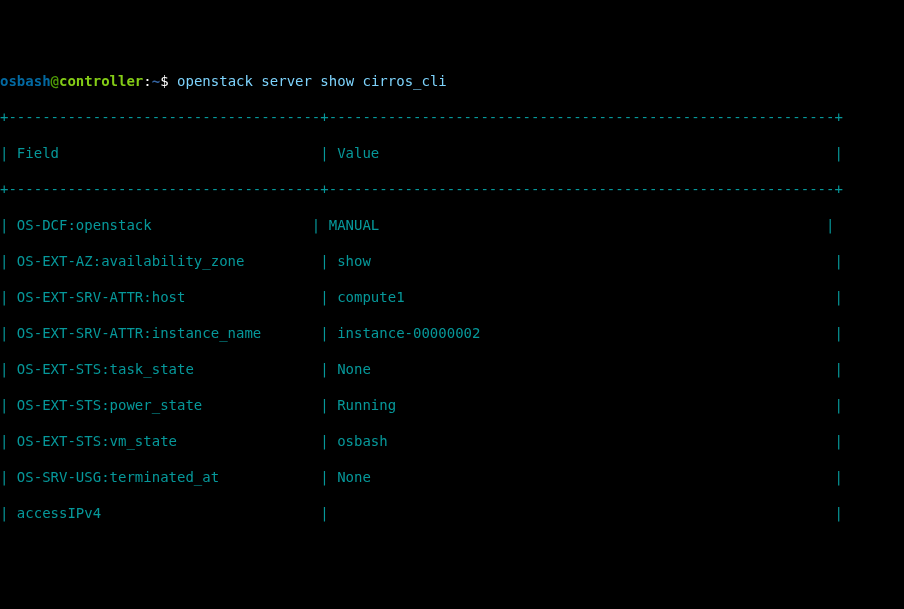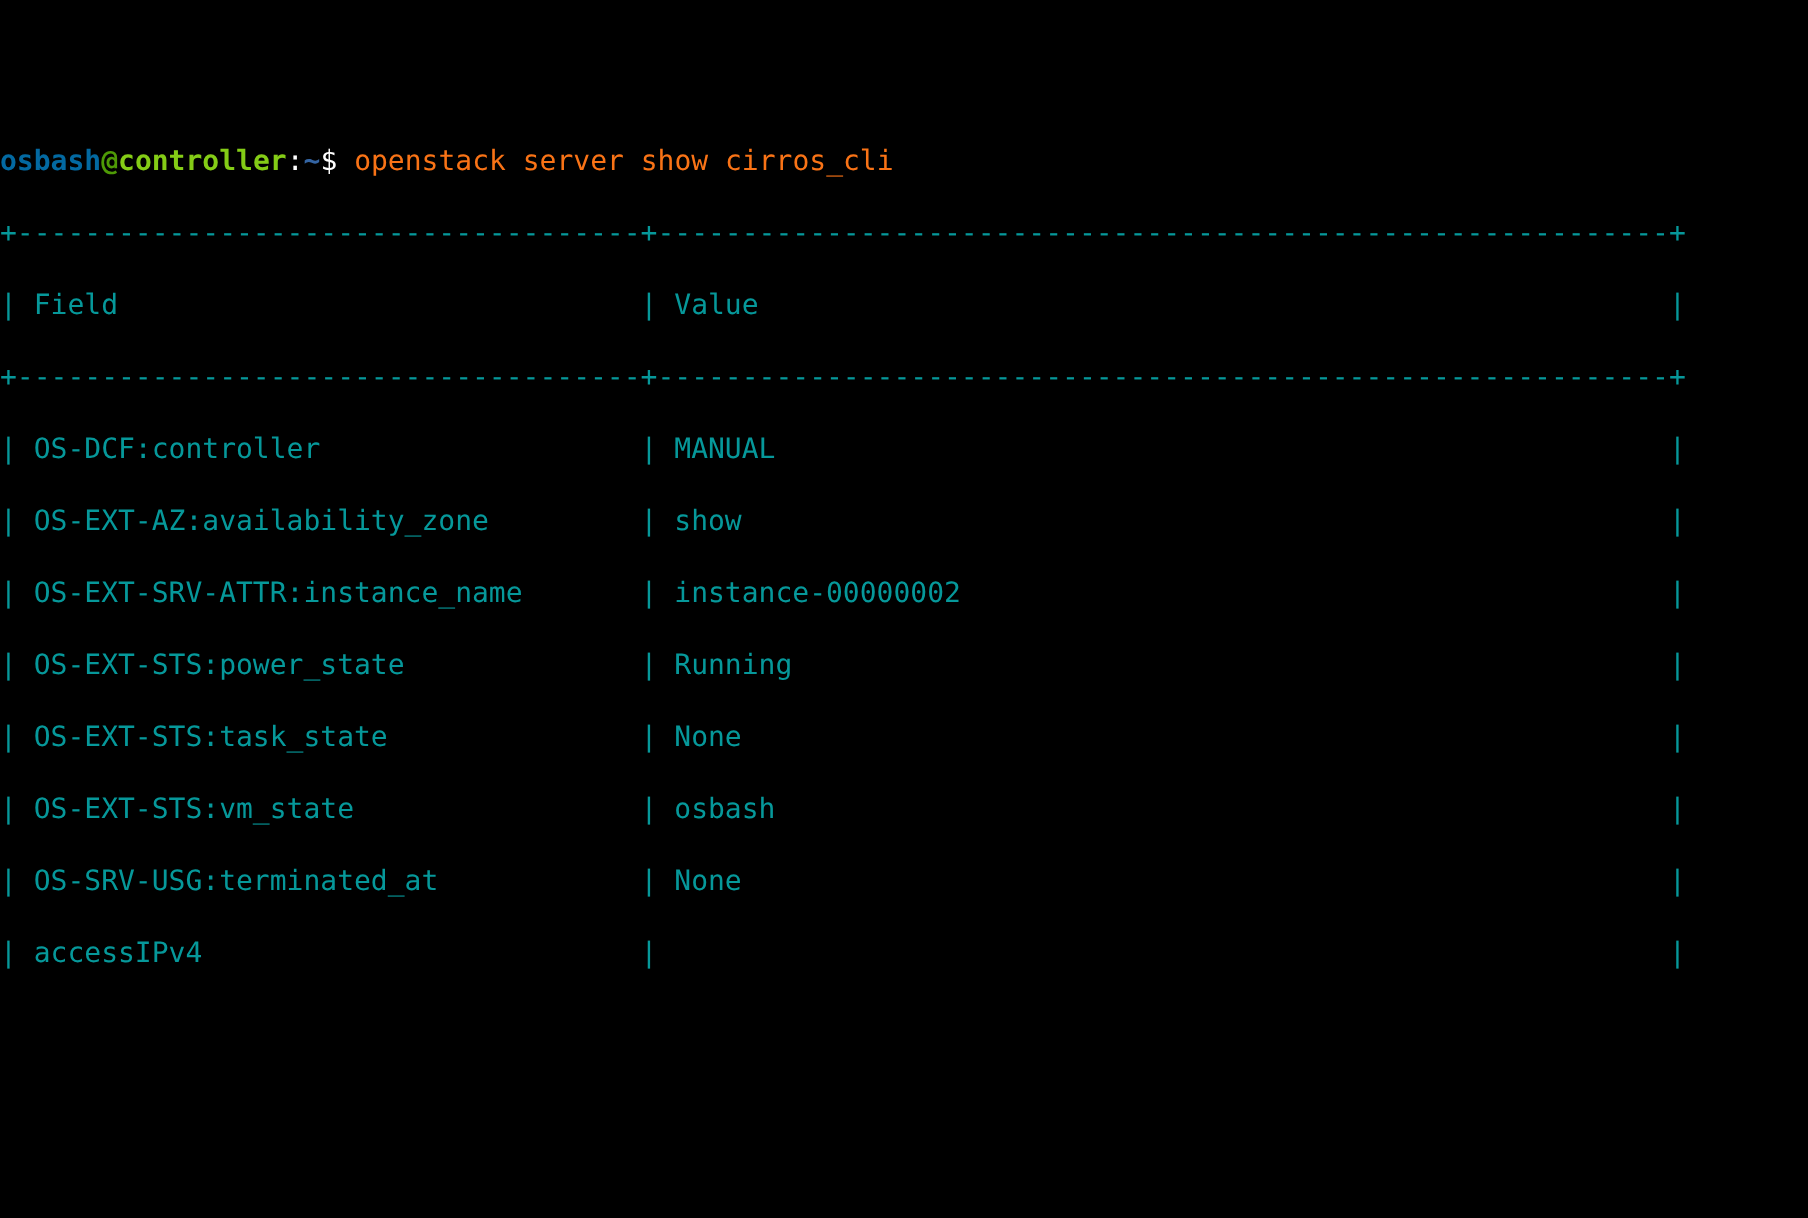--- a/index.html
+++ b/index.html
@@ -14,38 +14,39 @@
       height: 609px;
       overflow: hidden;
       white-space: pre;
     }
     .user { color: #0369a1; font-weight: bold; }
     .host { color: #84cc16; font-weight: bold; }
     .at { color: #4e9a06; font-weight: bold; }
     .colon { color: #ffffff; }
     .path { color: #3465a4; font-weight: bold; }
     .dollar { color: #ffffff; }
-    .cmd { color: #f97316; }
+    .cmd { color: #7dd3fc; }
     .teal { color: #06989a; }
     .row { display: block; }
   </style>
 </head>
 <body>
 
 
 
 <span class="row"><span class="user">osbash</span><span class="at">@</span><span class="host">controller</span><span class="colon">:</span><span class="path">~</span><span class="dollar">$</span><span class="cmd"> </span><span class="cmd">openstack server show cirros_cli</span></span>
 <span class="row teal">+-------------------------------------+------------------------------------------------------------+</span>
 <span class="row teal" id="header-row">| Field                               | Value                                                      |</span>
 <span class="row teal">+-------------------------------------+------------------------------------------------------------+</span>
-<div id="rows-container"><span class="row teal">| OS-DCF:controller                   | MANUAL                                                     |</span>
+<div id="rows-container"><span class="row teal">| OS-DCF:openstack                   | MANUAL                                                     |</span>
 <span class="row teal">| OS-EXT-AZ:availability_zone         | show                                                       |</span>
+<span class="row teal">| OS-EXT-SRV-ATTR:host                | compute1                                                   |</span>
 <span class="row teal">| OS-EXT-SRV-ATTR:instance_name       | instance-00000002                                          |</span>
+<span class="row teal">| OS-EXT-STS:task_state               | None                                                       |</span>
 <span class="row teal">| OS-EXT-STS:power_state              | Running                                                    |</span>
-<span class="row teal">| OS-EXT-STS:task_state               | None                                                       |</span>
 <span class="row teal">| OS-EXT-STS:vm_state                 | osbash                                                     |</span>
 <span class="row teal">| OS-SRV-USG:terminated_at            | None                                                       |</span>
 <span class="row teal">| accessIPv4                          |                                                            |</span>
 
 
 
 
 
 
 

